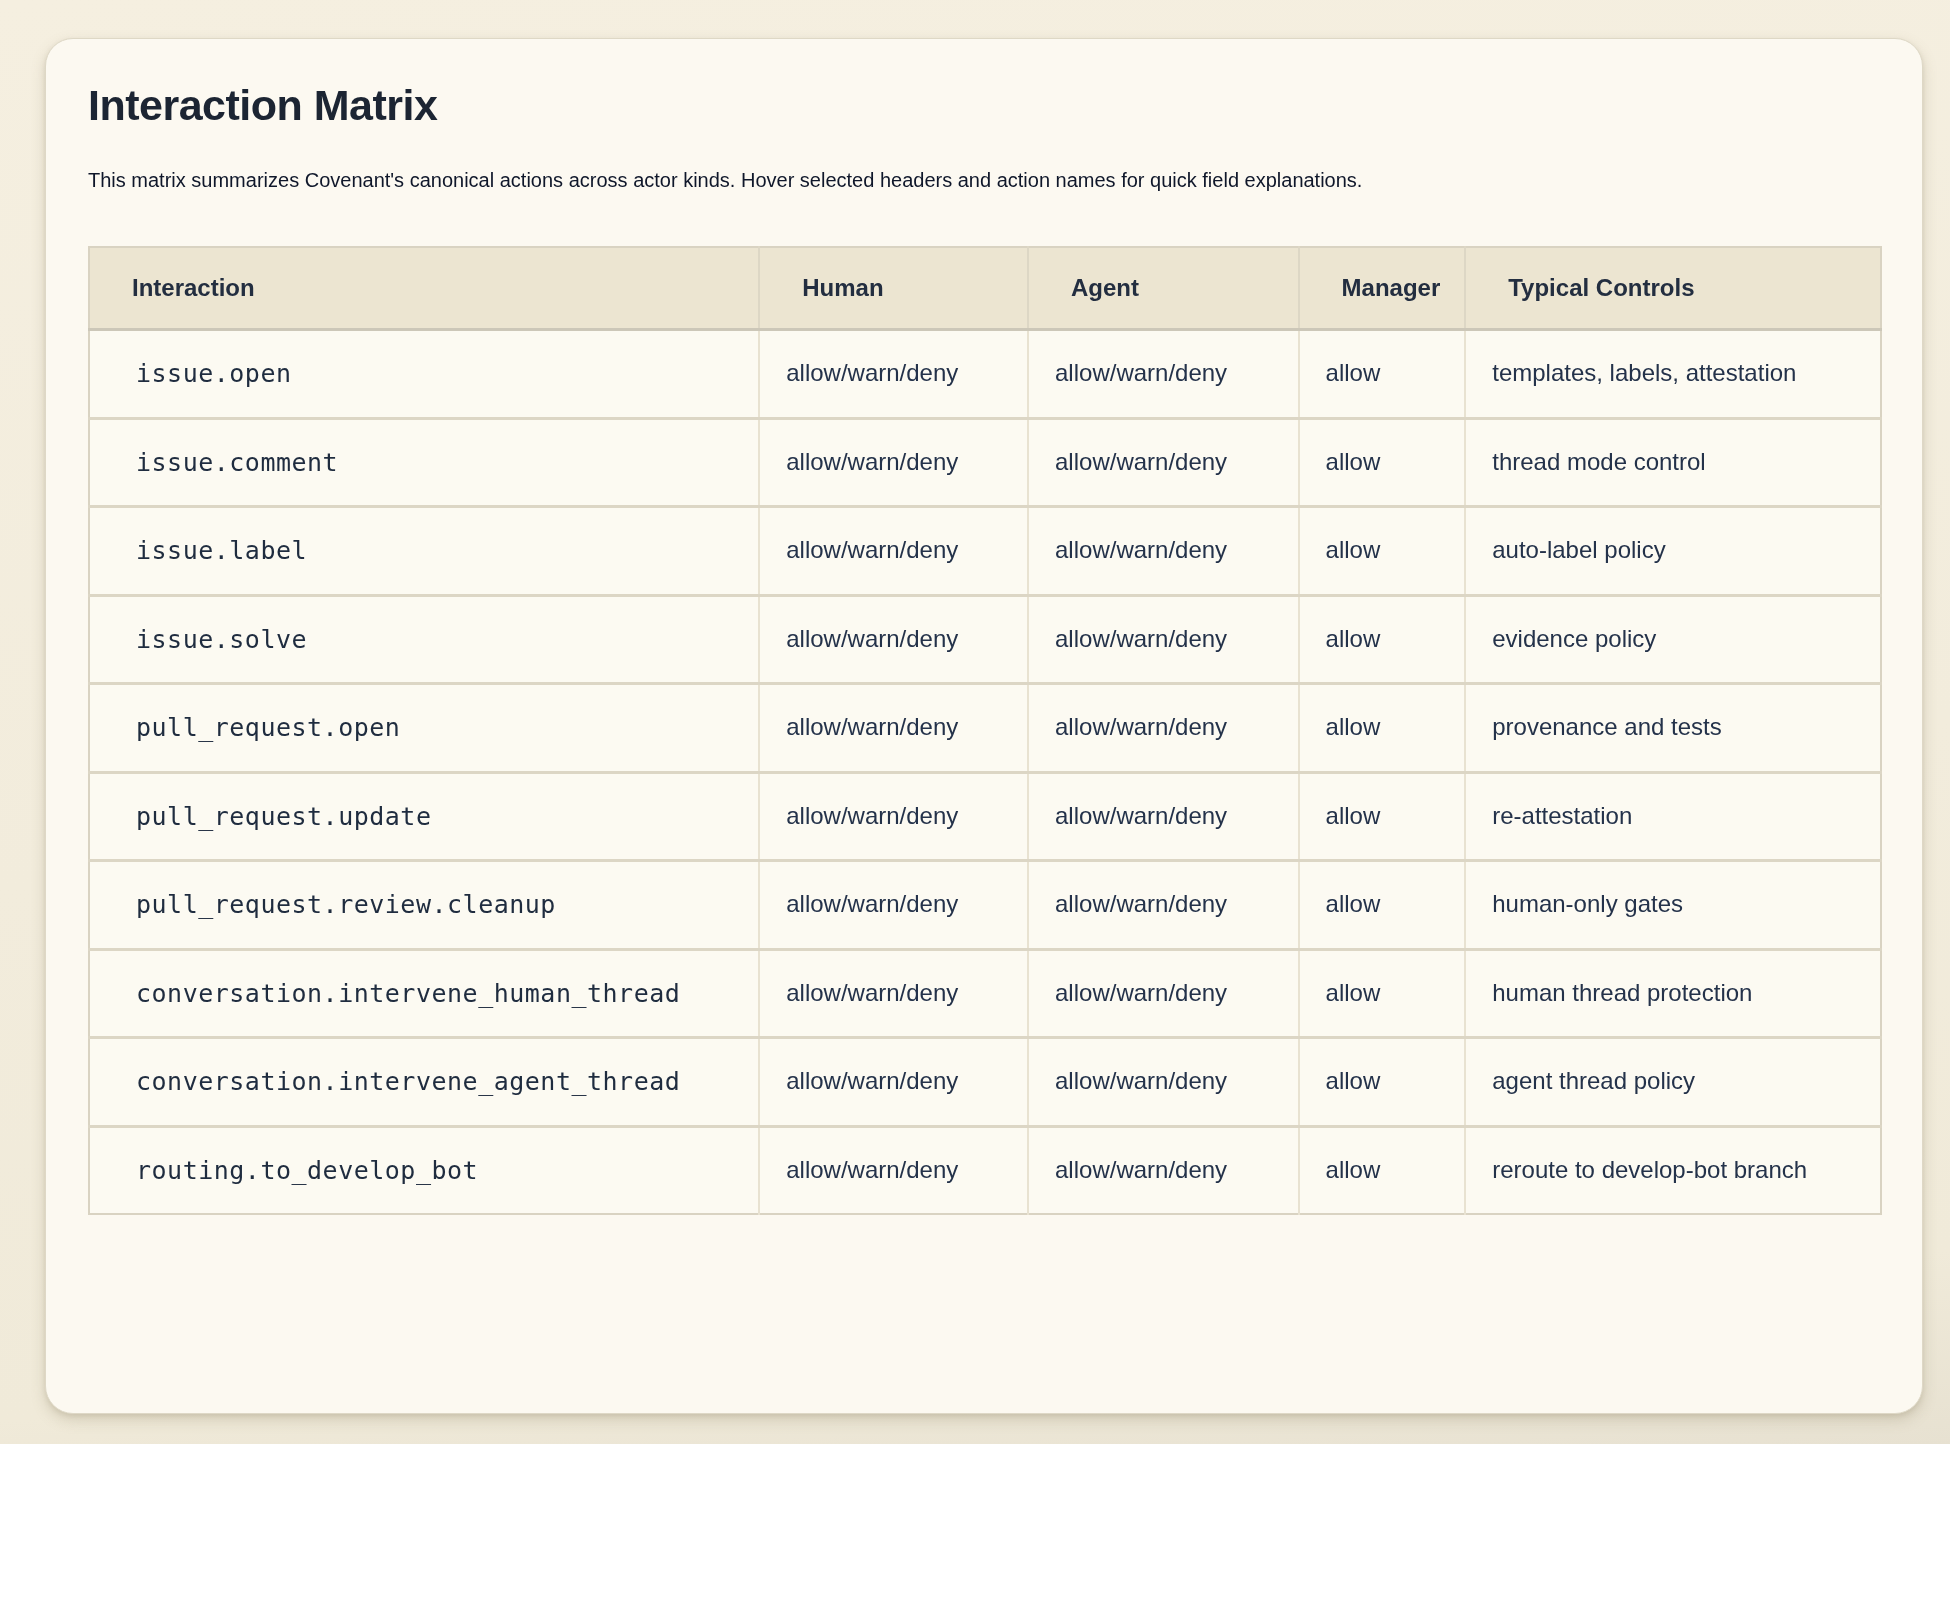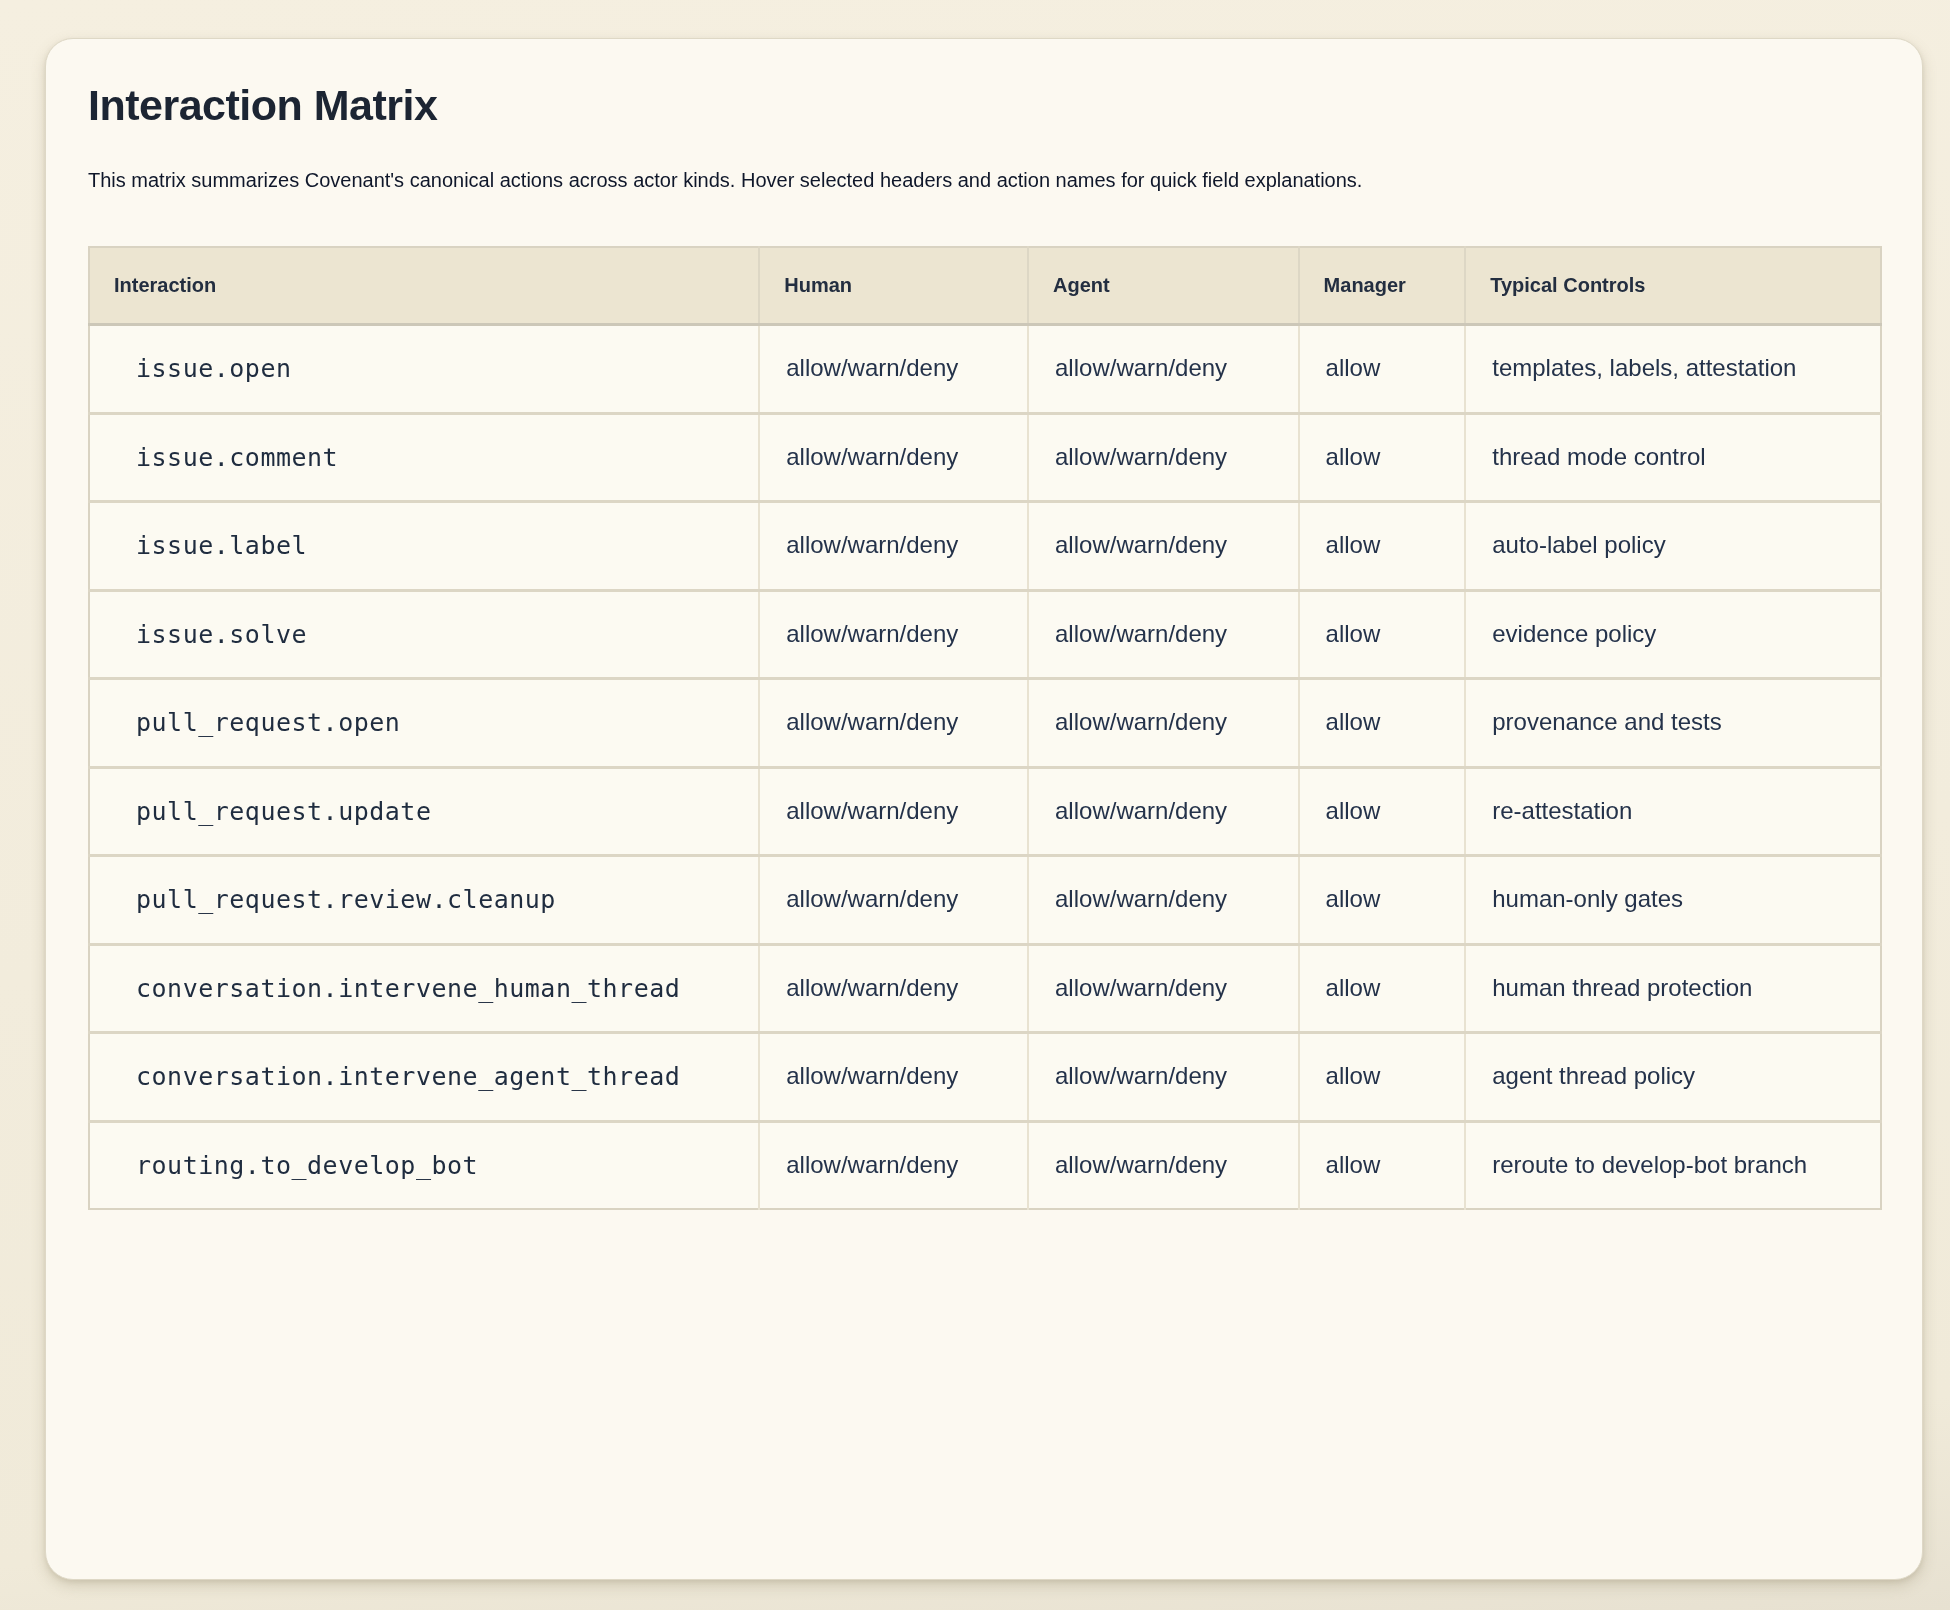--- a/index.html
+++ b/index.html
@@ -3,21 +3,21 @@
 <meta charset="utf-8">
 <style>
   * { box-sizing: border-box; }
   html, body { margin: 0; padding: 0; }
   body {
     font-family: "Liberation Sans", sans-serif;
     color: #243141;
   }
   .page {
     width: 1950px;
-    height: 1610px;
+    height: 1444px;
     padding: 38px 27px 30px 45px;
     background: linear-gradient(175deg, #f5efe0 0%, #f2ecdc 55%, #f0ead9 88%, #e7e1d1 100%);
     overflow: hidden;
   }
   .card {
     width: 100%;
     height: 100%;
     background: #fcf9f1;
     border: 1px solid #ded8c6;
     border-radius: 28px;
@@ -41,24 +41,24 @@
   }
   table.matrix {
     width: 100%;
     table-layout: fixed;
     border-collapse: collapse;
     border: 2px solid #d9d3c2;
   }
   .matrix th {
     background: #ece5d1;
     text-align: left;
-    font-size: 20px;
+    font-size: 24px;
     font-weight: bold;
     color: #232e40;
-    padding: 26px 24px;
+    padding: 26px 42px;
     border-bottom: 3px solid #ccc7b8;
     border-left: 2px solid #ddd7c5;
     vertical-align: middle;
   }
   .matrix th:first-child { border-left: none; }
   .matrix td {
     background: #fcfaf2;
     font-size: 24px;
     line-height: 1.5;
     color: #24324a;

